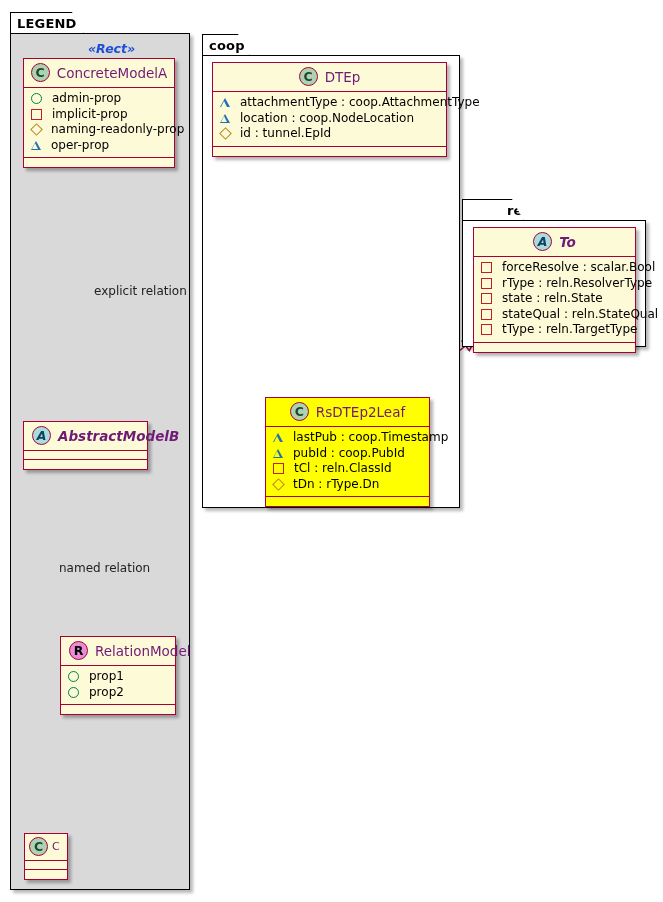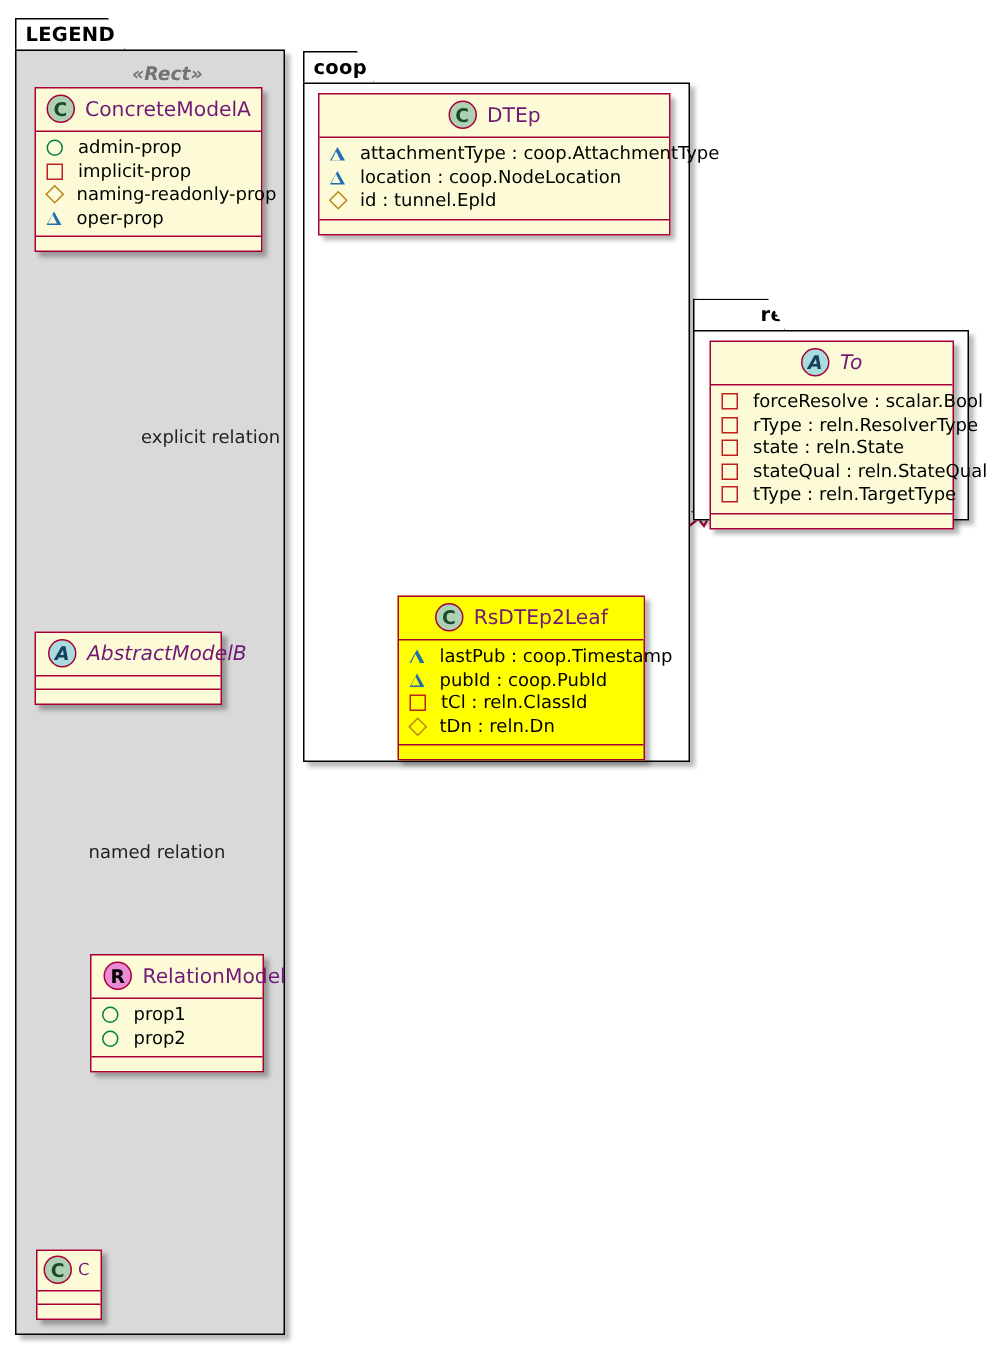--- a/index.html
+++ b/index.html
@@ -39,21 +39,21 @@
   .cls-head{
     position:relative;box-sizing:border-box;
     border-bottom:1.4px solid #a80036;
     padding:4px 8px 5px 8px;
     display:flex;align-items:center;justify-content:center;gap:7px;
     font-size:13px;
   }
   .cls.hl .cls-head{background:#ffff00;}
   .cls-head.left{justify-content:flex-start;}
   .cls-title{font-size:13.5px;color:#701a75;white-space:nowrap;}
-  .cls-title.abstract{font-style:italic;}
+  .cls-title.abstract{font-style:italic;font-weight:bold;}
   .cls-body{
     box-sizing:border-box;padding:3px 7px 4px 7px;
     border-bottom:1.4px solid #a80036;
   }
   .cls-foot{height:9px;box-sizing:border-box;}
   .cls-row{
     display:flex;align-items:center;gap:10px;
     font-size:12px;line-height:15.5px;white-space:nowrap;color:#000;
   }
 
@@ -82,21 +82,21 @@
     border-bottom:9px solid #1f6fb2;
   }
   .g-triangle:before{
     content:"";position:absolute;left:-3.6px;top:2.6px;z-index:2;
     width:0;height:0;border-left:3.7px solid transparent;border-right:3.7px solid transparent;
     border-bottom:6px solid #fdfbd7;
   }
   .cls.hl .g-triangle:before{border-bottom-color:#ffff00;}
 
   .stereo{
-    position:absolute;font-size:12.5px;font-style:italic;font-weight:bold;color:#737373;
+    position:absolute;font-size:12.5px;font-style:italic;font-weight:bold;color:#1d4ed8;
     white-space:nowrap;
   }
   .edge-label{
     position:absolute;font-size:12px;color:#222;white-space:nowrap;
   }
   svg.links{position:absolute;left:0;top:0;width:663px;height:902px;overflow:visible;}
 </style>
 </head>
 <body>
 
@@ -246,21 +246,21 @@
       <div class="cls-row">
         <span class="g g-triangle"></span>
         <span>pubId : coop.PubId</span>
       </div>
       <div class="cls-row">
         <span class="g g-square"></span>
         <span>tCl : reln.ClassId</span>
       </div>
       <div class="cls-row">
         <span class="g g-diamond"></span>
-        <span>tDn : reln.Dn</span>
+        <span>tDn : rType.Dn</span>
       </div>
     </div>
     <div class="cls-foot"></div>
   </div>
 
   <div class="pkg pkg-plain" style="left:462px;top:199px;width:184px;height:148px;">
     <div class="pkg-tab" style="width:46px;padding-left:44px;">
       <span>reln</span>
     </div>
     <div class="pkg-body" style="left:0;top:21px;width:184px;height:127px;"></div>

